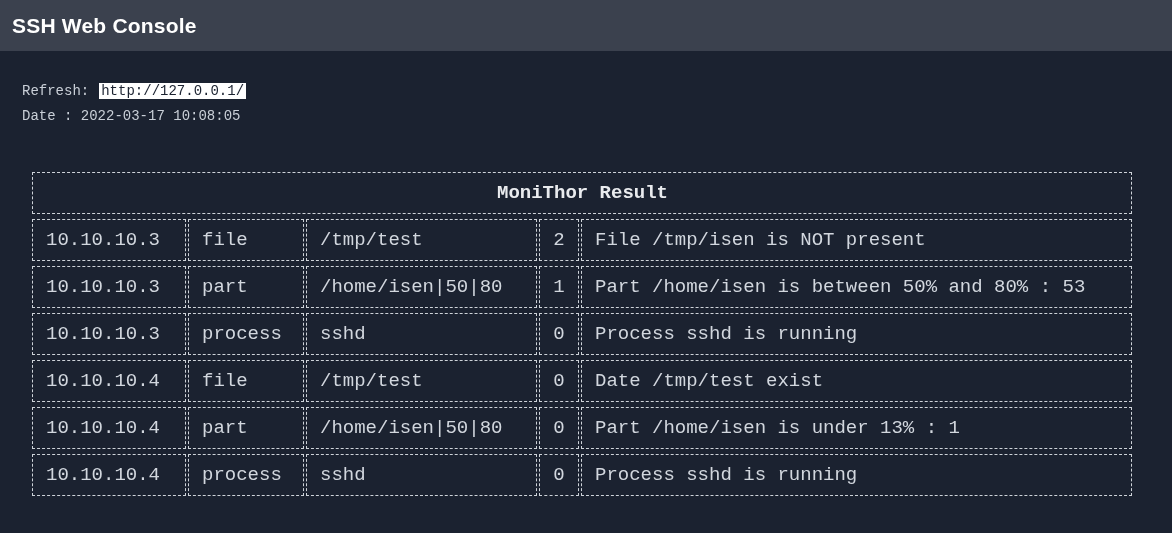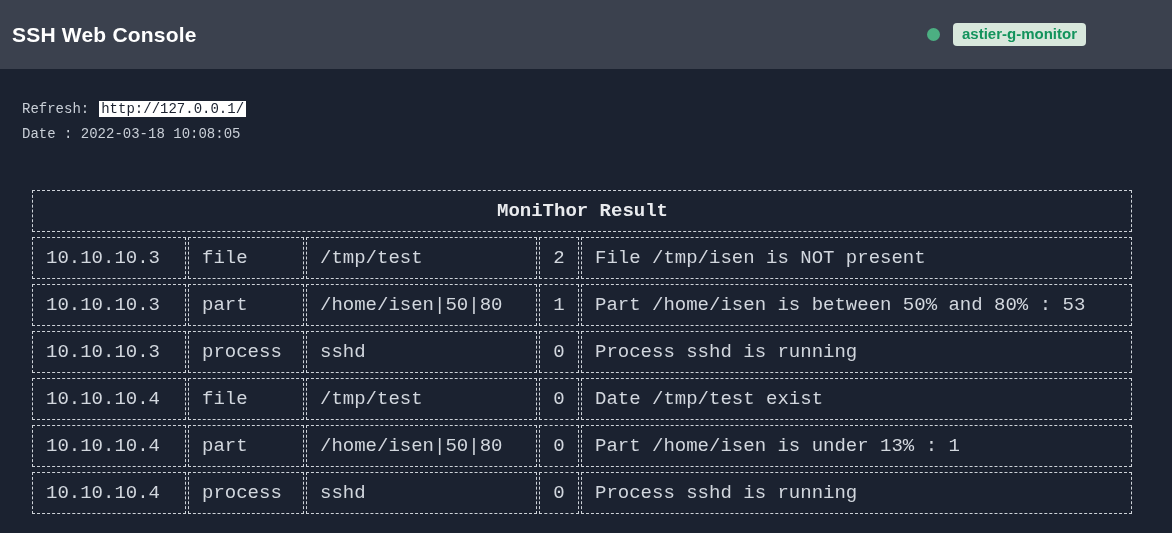--- a/index.html
+++ b/index.html
@@ -7,21 +7,21 @@
   body {
     width: 1172px;
     height: 533px;
     background: #1b2230;
     overflow: hidden;
     font-family: "Liberation Mono", monospace;
   }
 
   
   .header {
-    height: 69px;
+    height: 51px;
     background: #3b414e;
     display: flex;
     align-items: center;
     padding: 0 86px 0 12px;
   }
   .header-title {
     color: #ffffff;
     font-family: "Liberation Sans", sans-serif;
     font-weight: bold;
     font-size: 21px;
@@ -96,29 +96,25 @@
     text-align: center;
     padding-left: 4px;
     padding-right: 4px;
   }
 </style>
 </head>
 <body>
 
 <div class="header">
   <span class="header-title">SSH Web Console</span>
-  <span class="header-right">
-    <span class="status-dot" style="background: rgb(76, 175, 130);"></span>
-    <span class="host-badge" style="background: rgb(216, 231, 220); color: rgb(18, 147, 92);">astier-g-monitor</span>
-  </span>
 </div>
 
 <div class="info">
   <div class="line"><span>Refresh:</span><a class="url-link" href="#">http://127.0.0.1/</a></div>
-  <div class="line">Date : 2022-03-18 10:08:05</div>
+  <div class="line">Date : 2022-03-17 10:08:05</div>
 </div>
 
 <table class="result">
   <colgroup>
     <col style="width:154px">
       <col style="width:116px">
       <col style="width:231px">
       <col style="width:40px">
       <col>
   </colgroup>

